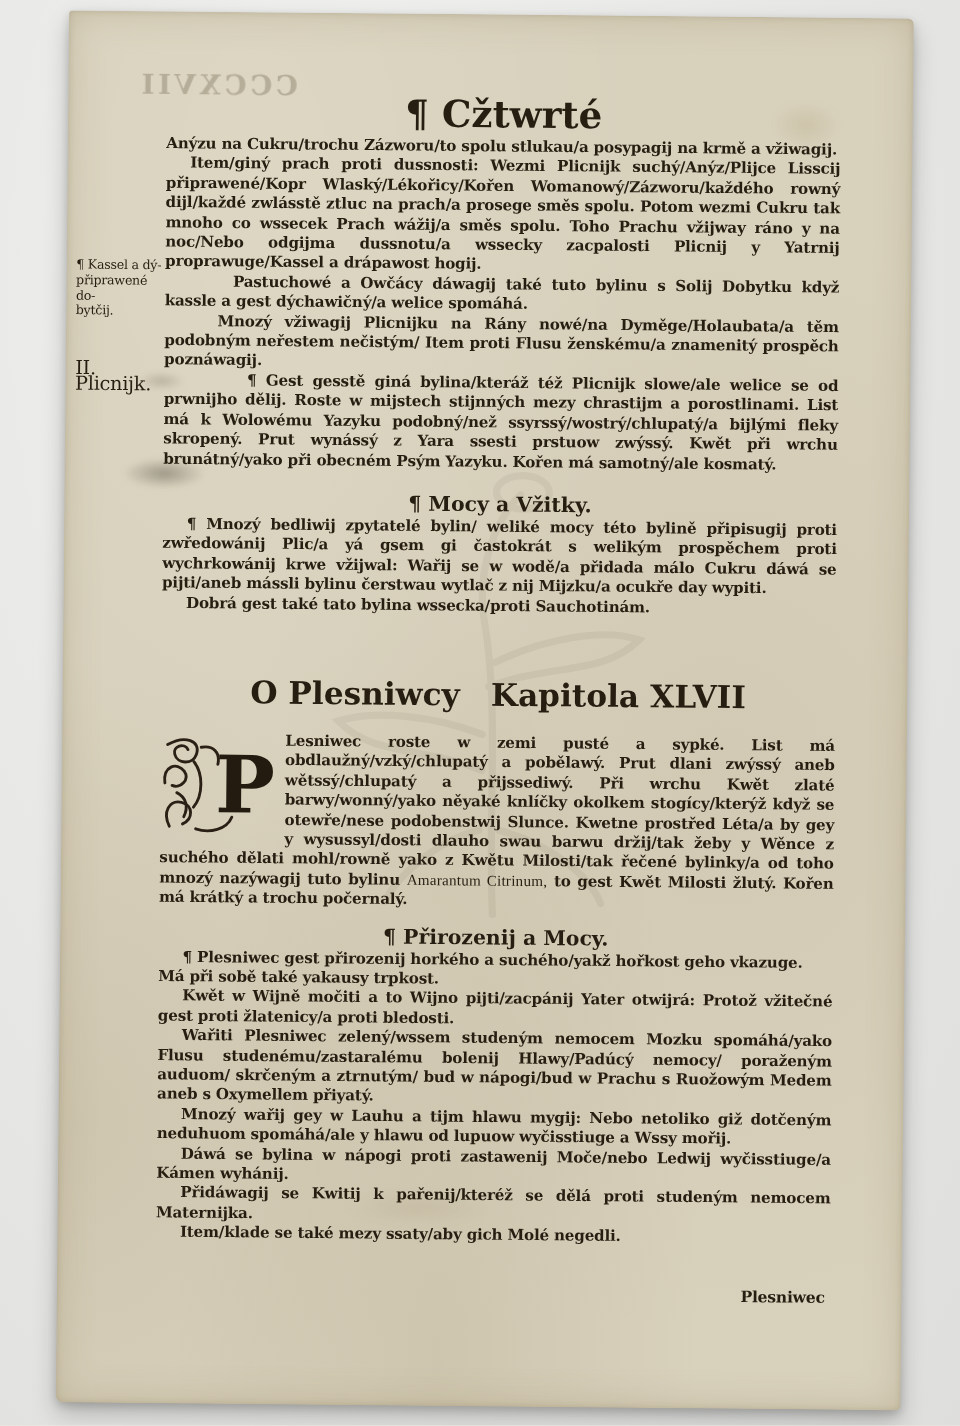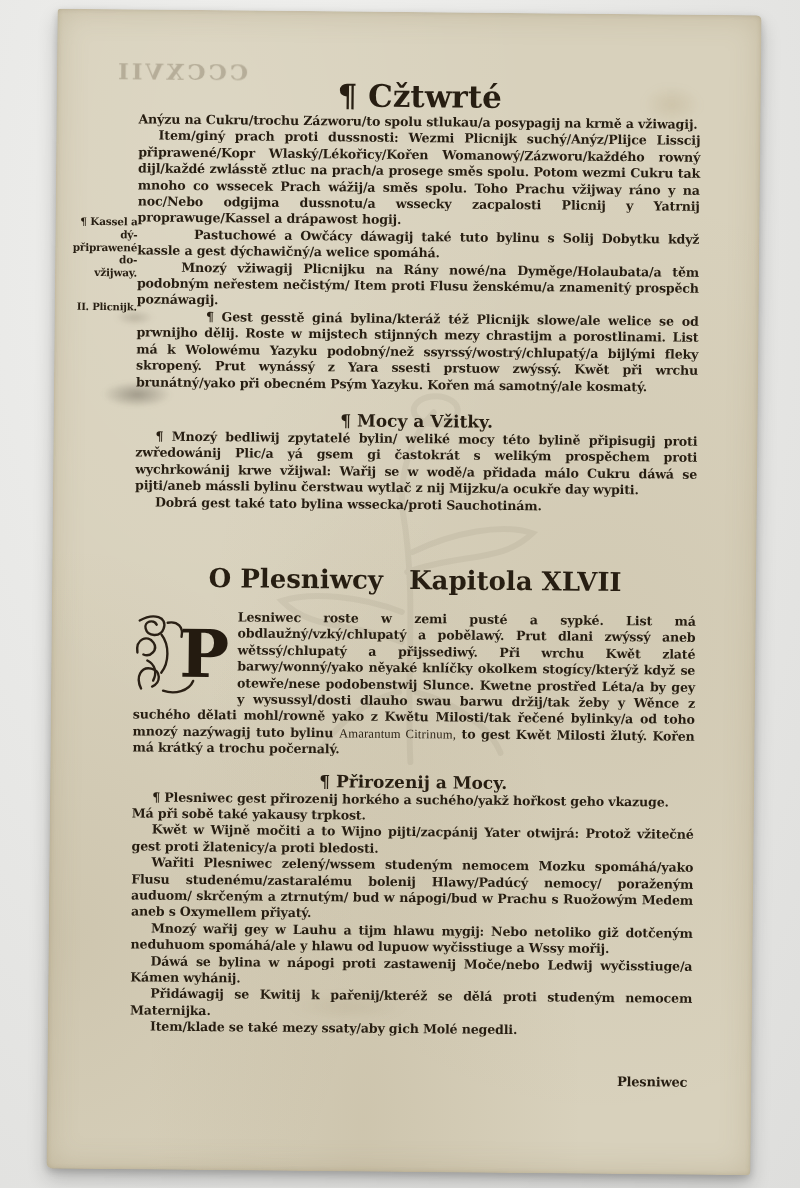--- a/index.html
+++ b/index.html
@@ -36,26 +36,25 @@
   }
   .ghost-svg{position:absolute;left:150px;top:380px;opacity:.06;}
   .stain{position:absolute;border-radius:50%;pointer-events:none;}
   .stain.s1{left:48px;top:372px;width:70px;height:26px;background:radial-gradient(ellipse, rgba(60,55,45,.38), transparent 70%);filter:blur(2px);}
   .stain.s2{left:60px;top:300px;width:40px;height:16px;background:radial-gradient(ellipse, rgba(70,60,45,.22), transparent 70%);filter:blur(2px);}
   .stain.s3{left:585px;top:70px;width:60px;height:40px;background:radial-gradient(ellipse, rgba(140,115,60,.15), transparent 70%);filter:blur(3px);}
   .stain.s4{left:240px;top:980px;width:120px;height:30px;background:radial-gradient(ellipse, rgba(120,100,60,.10), transparent 70%);filter:blur(3px);}
 
   .margin-note{
     position:absolute;left:8px;width:74px;
-    font-size:10.5px;line-height:12.8px;font-weight:bold;
+    font-size:10.5px;line-height:12.8px;font-weight:normal;
     letter-spacing:-.2px;
-    text-align:right;
   }
   .margin-note.n1{top:206px;}
-  .margin-note.n2{top:292px;font-size:10px;}
+  .margin-note.n2{top:292px;font-size:16px;}
 
   .text-column{
     position:absolute;left:82px;right:60px;top:0;
   }
   .text-column p{
     margin:0;font-size:12.6px;line-height:16.4px;font-weight:bold;
     text-align:justify;letter-spacing:-.15px;
   }
   h1,h2{margin:0;text-align:center;font-weight:bold;letter-spacing:0;}
   h1.running{margin-top:66px;font-size:31px;line-height:36px;}
@@ -103,21 +102,21 @@
   </svg>
 
   <div class="stain s1"></div>
   <div class="stain s2"></div>
   <div class="stain s3"></div>
   <div class="stain s4"></div>
 
   <div class="margin-note n1">
     <div>¶ Kassel a dý-</div>
     <div>připrawené do-</div>
-    <div>vžijway.</div>
+    <div>bytčij.</div>
   </div>
   <div class="margin-note n2">II. Plicnijk.</div>
 
   <div class="text-column">
 
     <h1 class="running">¶ Cžtwrté</h1>
 
     <p class="mt14">Anýzu na Cukru/trochu Zázworu/to spolu stlukau/a posypagij na krmě a vžiwagij.</p>
     <p class="ind1">Item/giný prach proti dussnosti: Wezmi Plicnijk suchý/Anýz/Plijce Lisscij připrawené/Kopr Wlaský/Lékořicy/Kořen Womanowý/Zázworu/každého rowný dijl/každé zwlásstě ztluc na prach/a prosege směs spolu.   Potom wezmi Cukru tak mnoho co wssecek Prach wážij/a směs spolu.   Toho Prachu vžijway ráno y na noc/Nebo odgijma dussnotu/a wssecky zacpalosti Plicnij y Yatrnij proprawuge/Kassel a drápawost hogij.</p>
     <p class="ind4">Pastuchowé a Owčácy dáwagij také tuto bylinu s Solij Dobytku když kassle a gest dýchawičný/a welice spomáhá.</p>

